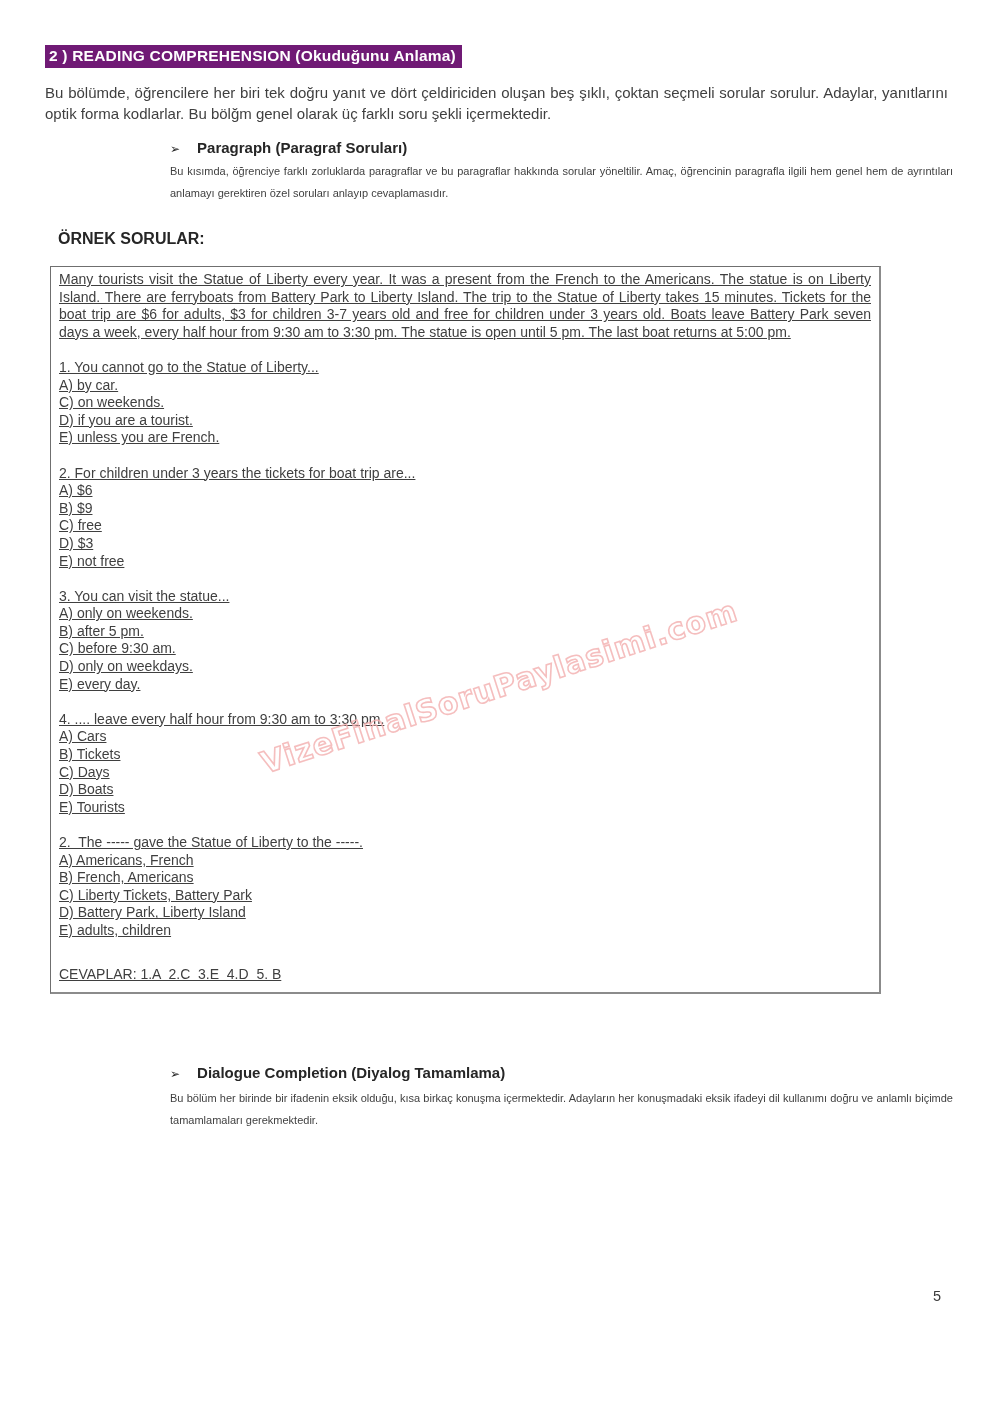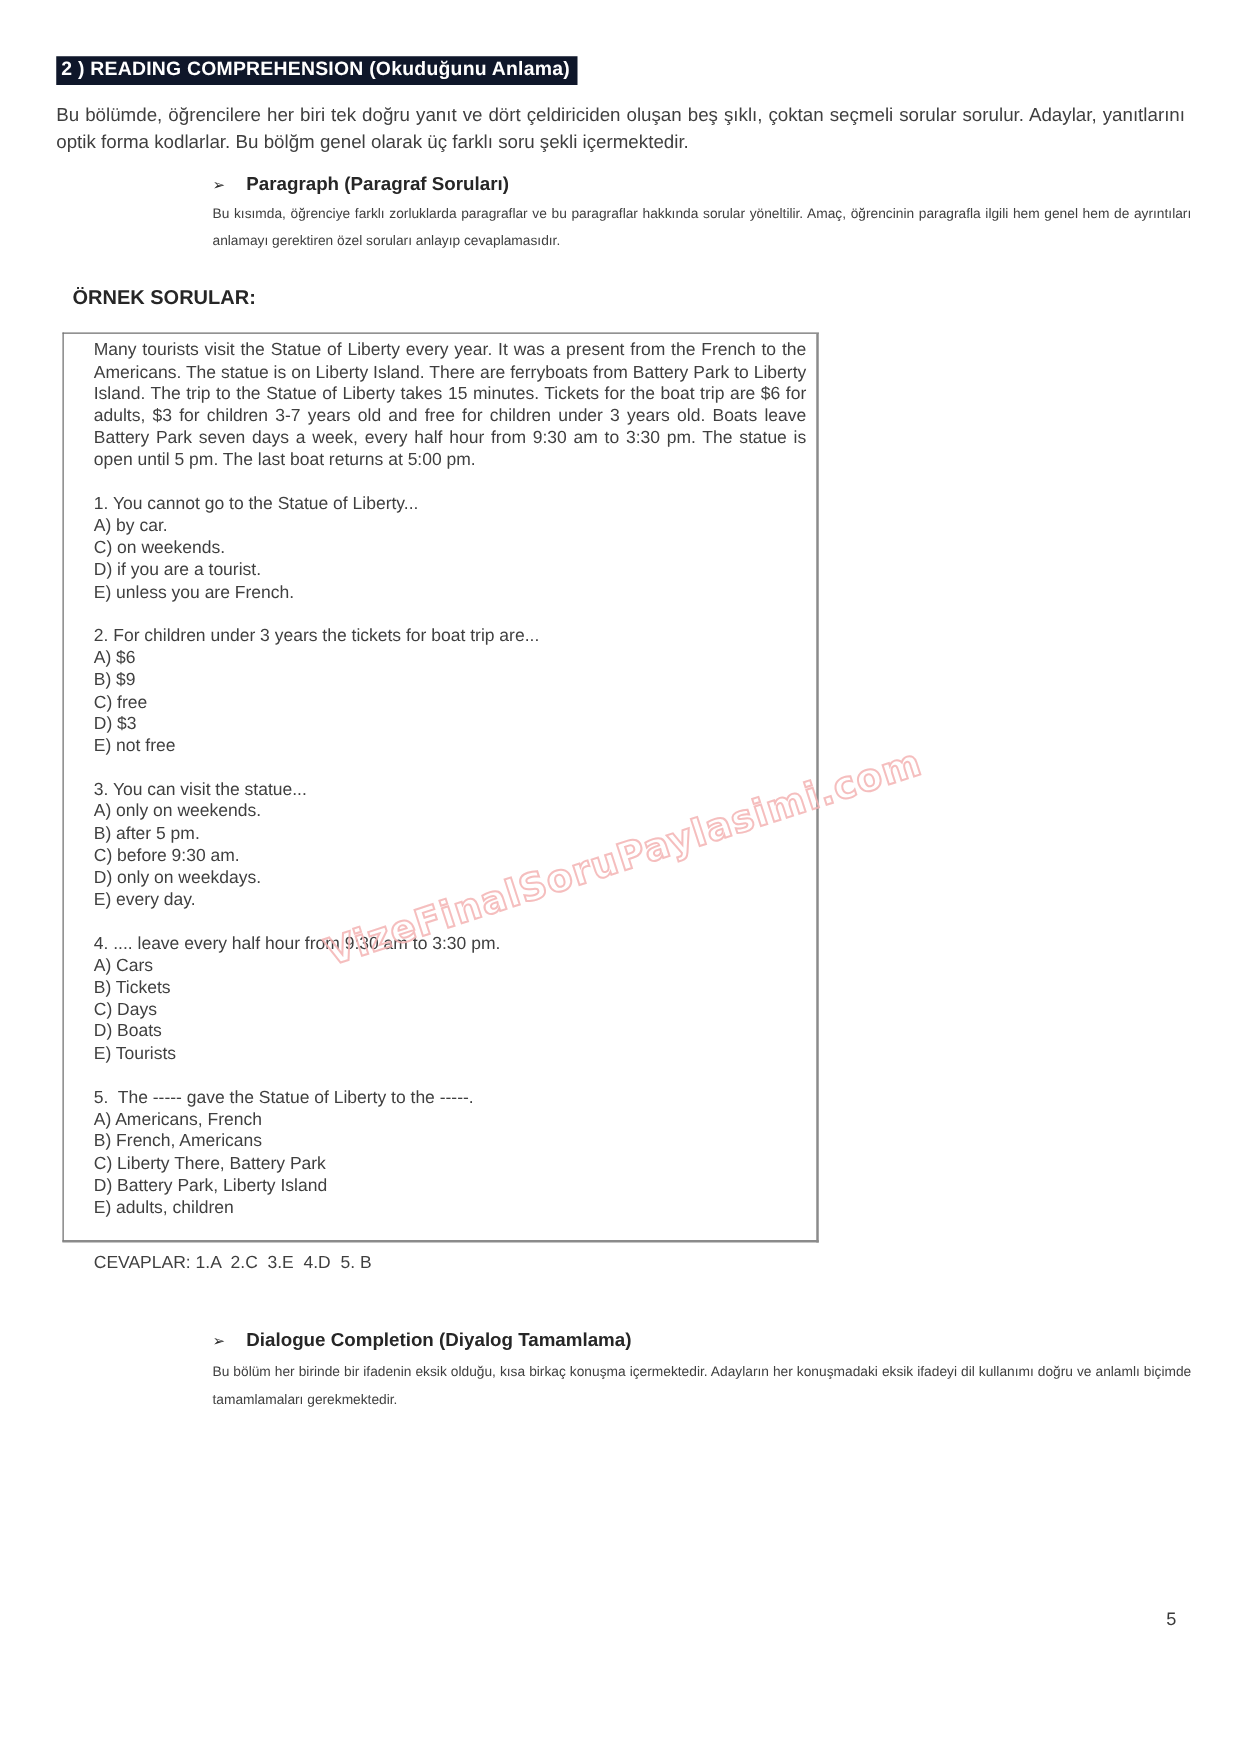--- a/index.html
+++ b/index.html
@@ -8,21 +8,21 @@
     width: 992px; height: 1403px;
     position: relative;
     font-family: "Liberation Sans", "DejaVu Sans", sans-serif;
     color: #3f3f3f;
     overflow: hidden;
   }
   .page { position: absolute; inset: 0; width: 992px; height: 1403px; }
 
   .black-bar {
     position: absolute; left: 45px; top: 45px;
-    background: #0f172a; color: #ffffff;
+    background: #701a75; color: #ffffff;
     font-weight: bold; font-size: 15.5px;
     padding: 2px 6px 3px 4px;
     letter-spacing: 0.2px;
     white-space: nowrap;
   }
 
   .intro {
     position: absolute; left: 45px; top: 83px; width: 903px;
     font-size: 15px; line-height: 20.5px;
     text-align: justify;
@@ -45,26 +45,26 @@
   .body-paragraph { top: 161px; }
   .body-dialogue { top: 1088px; }
 
   .ornek-heading {
     position: absolute; left: 58px; top: 230px;
     font-size: 16px; font-weight: bold; color: #262626;
   }
 
   .sample-box {
     position: absolute; left: 50px; top: 266px;
-    width: 605px; height: 728px;
+    width: 831px; height: 728px;
     border: 1px solid #6f6f6f;
     border-right: 2px solid #8b8b8b;
     border-bottom: 2px solid #8b8b8b;
-    padding: 4px 8px 0 24px;
-    font-size: 14px; line-height: 17.6px;
+    padding: 4px 8px 0 8px;
+    font-size: 14px; line-height: 17.6px; text-decoration: underline;
   }
   .passage { text-align: justify; }
   .q-block { margin-top: 17.6px; }
   .q-text, .opt, .answers-line { white-space: pre-wrap; }
   .answers-line { margin-top: 26px; }
 
   .page-number {
     position: absolute; left: 933px; top: 1288px;
     font-size: 14.5px; color: #3a3a3a;
   }
@@ -131,24 +131,24 @@
     <div class="q-block">
       <div class="q-text">4. .... leave every half hour from 9:30 am to 3:30 pm.</div>
       <div class="opt">A) Cars</div>
       <div class="opt">B) Tickets</div>
       <div class="opt">C) Days</div>
       <div class="opt">D) Boats</div>
       <div class="opt">E) Tourists</div>
     </div>
 
     <div class="q-block">
-      <div class="q-text">5.  The ----- gave the Statue of Liberty to the -----.</div>
+      <div class="q-text">2.  The ----- gave the Statue of Liberty to the -----.</div>
       <div class="opt">A) Americans, French</div>
       <div class="opt">B) French, Americans</div>
-      <div class="opt">C) Liberty There, Battery Park</div>
+      <div class="opt">C) Liberty Tickets, Battery Park</div>
       <div class="opt">D) Battery Park, Liberty Island</div>
       <div class="opt">E) adults, children</div>
     </div>
 
     <div class="answers-line">CEVAPLAR: 1.A  2.C  3.E  4.D  5. B</div>
   </div>
 
   <div class="bullet-heading heading-dialogue">
     <span class="arrow">➢</span>
     <span>Dialogue Completion (Diyalog Tamamlama)</span>

